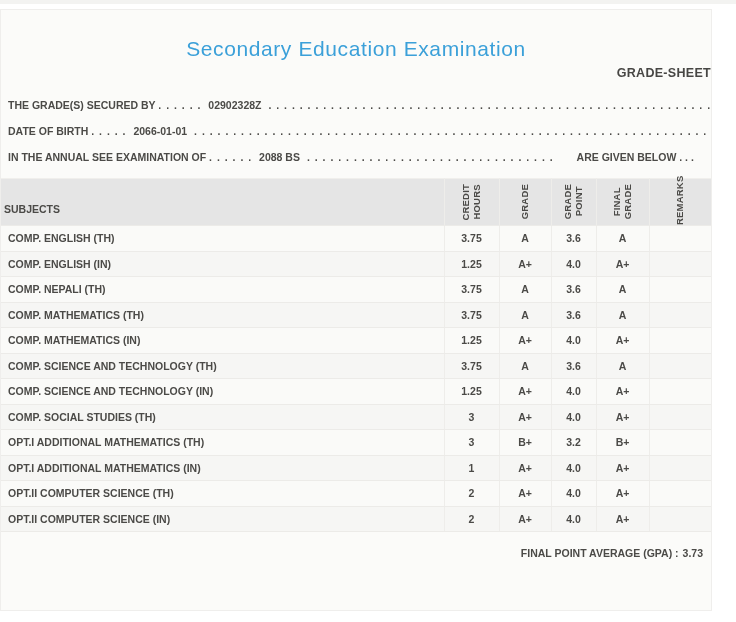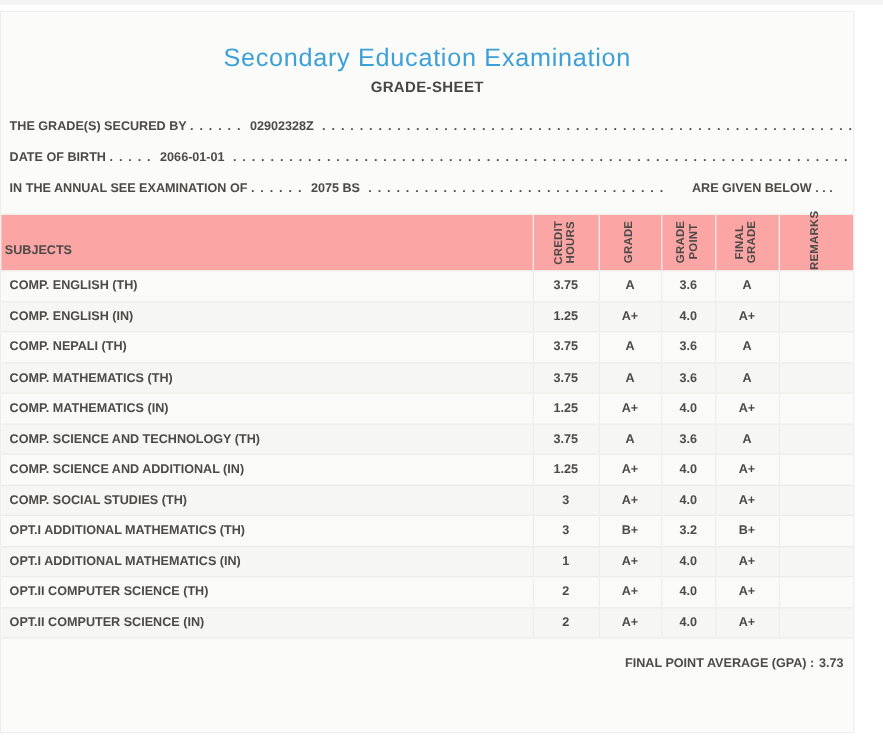--- a/index.html
+++ b/index.html
@@ -25,21 +25,21 @@
     margin-top: 27px;
     text-align: center;
     font-size: 21px;
     font-weight: 400;
     letter-spacing: 0.6px;
     color: #3ba0d9;
     line-height: 23px;
   }
   .subtitle {
     margin-top: 6px;
-    text-align: center;
+    text-align: right;
     font-size: 12.5px;
     font-weight: 700;
     letter-spacing: 0.3px;
     color: #474644;
     line-height: 15px;
   }
 
   .info-block { margin-top: 11px; padding-left: 7px; }
   .info-line {
     font-size: 10.5px;
@@ -59,21 +59,21 @@
     border-collapse: collapse;
     table-layout: fixed;
     border-top: 1px solid #f0efec;
   }
   table.grades th, table.grades td {
     border-bottom: 1px solid #ecebe8;
     font-size: 10.5px;
     font-weight: 700;
     color: #4b4a47;
   }
-  thead tr { height: 46px; background: #fca5a5; padding-left: 24px; }
+  thead tr { height: 46px; background: #e5e5e5; padding-left: 24px; }
   th.subjects-th {
     text-align: left;
     vertical-align: middle;
     padding: 14px 0 0 3px;
     font-size: 10.5px;
   }
   th.rot-th { vertical-align: middle; border-left: 1px solid #eeede+a; }
   th.rot-th, td.num { border-left: 1px solid #eeedea; }
   .rot-wrap { display: flex; align-items: center; justify-content: center; height: 46px; }
   .rot-label {
@@ -120,21 +120,21 @@
       </div>
       <div class="info-line">
         <span class="label">DATE OF BIRTH</span>
         <span class="dots">. . . . .</span>
         <span class="value">2066-01-01</span>
         <span class="dots">. . . . . . . . . . . . . . . . . . . . . . . . . . . . . . . . . . . . . . . . . . . . . . . . . . . . . . . . . . . . . . . . . . . . . .</span>
       </div>
       <div class="info-line">
         <span class="label">IN THE ANNUAL SEE EXAMINATION OF</span>
         <span class="dots">. . . . . .</span>
-        <span class="value">2075 BS</span>
+        <span class="value">2088 BS</span>
         <span class="dots">. . . . . . . . . . . . . . . . . . . . . . . . . . . . . . . .</span>
         <span class="suffix">ARE GIVEN BELOW . . .</span>
       </div>
     </div>
 
     <table class="grades">
       <colgroup>
         <col style="width:443px">
         <col style="width:55px">
         <col style="width:52px">
@@ -226,21 +226,21 @@
           <tr>
             <td class="subject">COMP. SCIENCE AND TECHNOLOGY (TH)</td>
             <td class="num">3.75</td>
             <td class="num">A</td>
             <td class="num">3.6</td>
             <td class="num">A</td>
             <td class="num"></td>
           </tr>
 
           <tr>
-            <td class="subject">COMP. SCIENCE AND ADDITIONAL (IN)</td>
+            <td class="subject">COMP. SCIENCE AND TECHNOLOGY (IN)</td>
             <td class="num">1.25</td>
             <td class="num">A+</td>
             <td class="num">4.0</td>
             <td class="num">A+</td>
             <td class="num"></td>
           </tr>
 
           <tr>
             <td class="subject">COMP. SOCIAL STUDIES (TH)</td>
             <td class="num">3</td>

